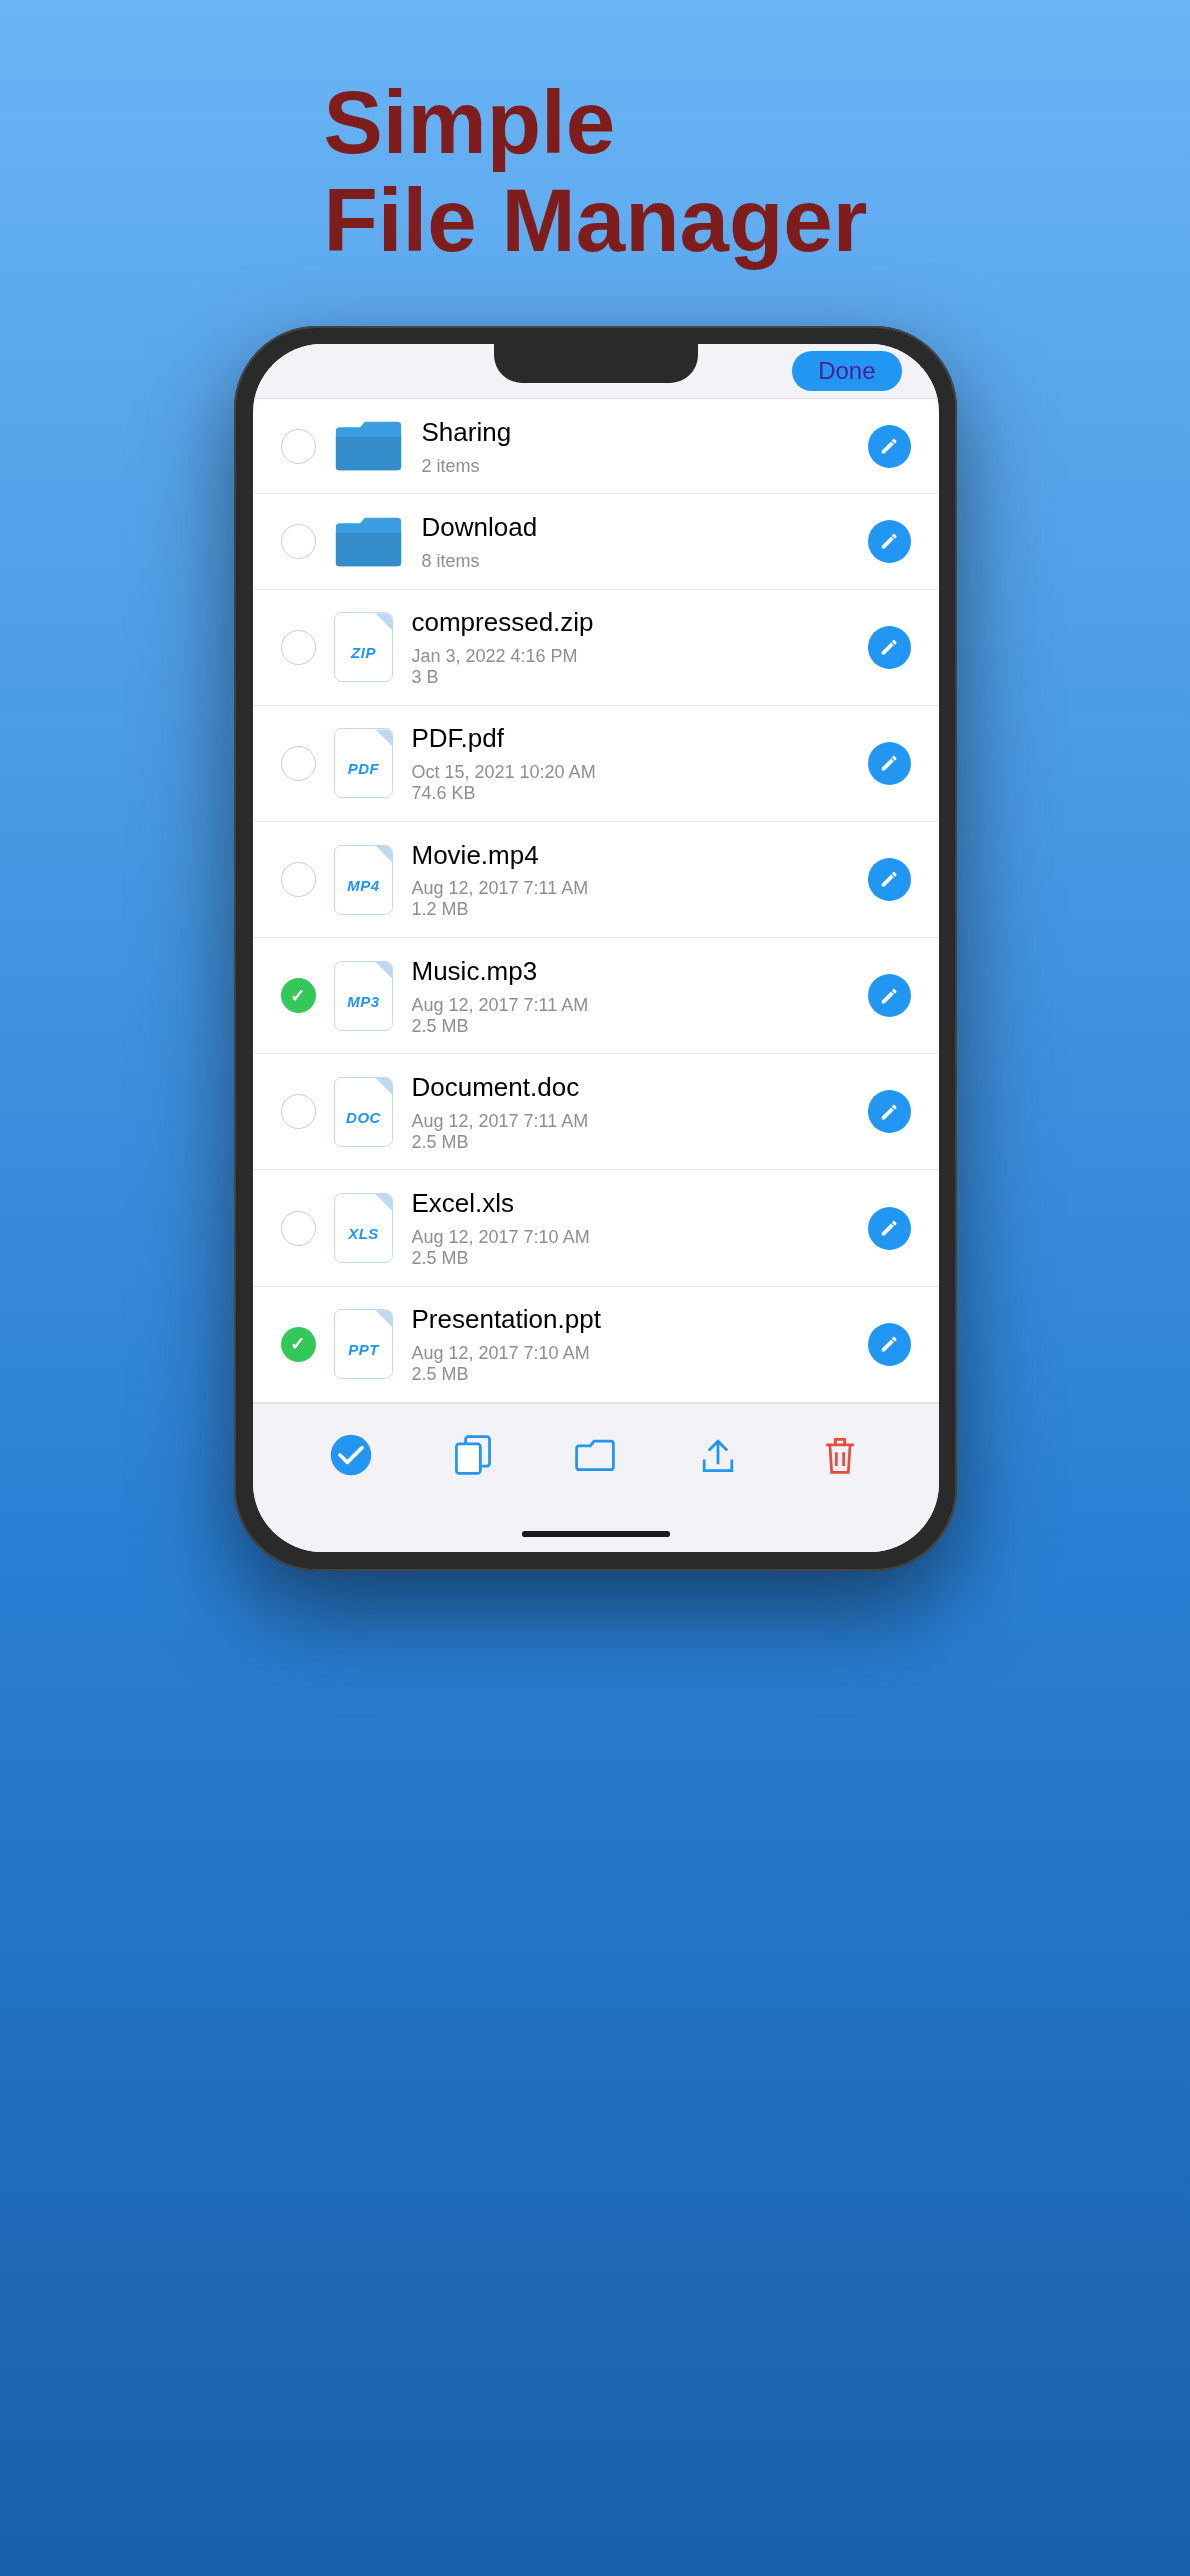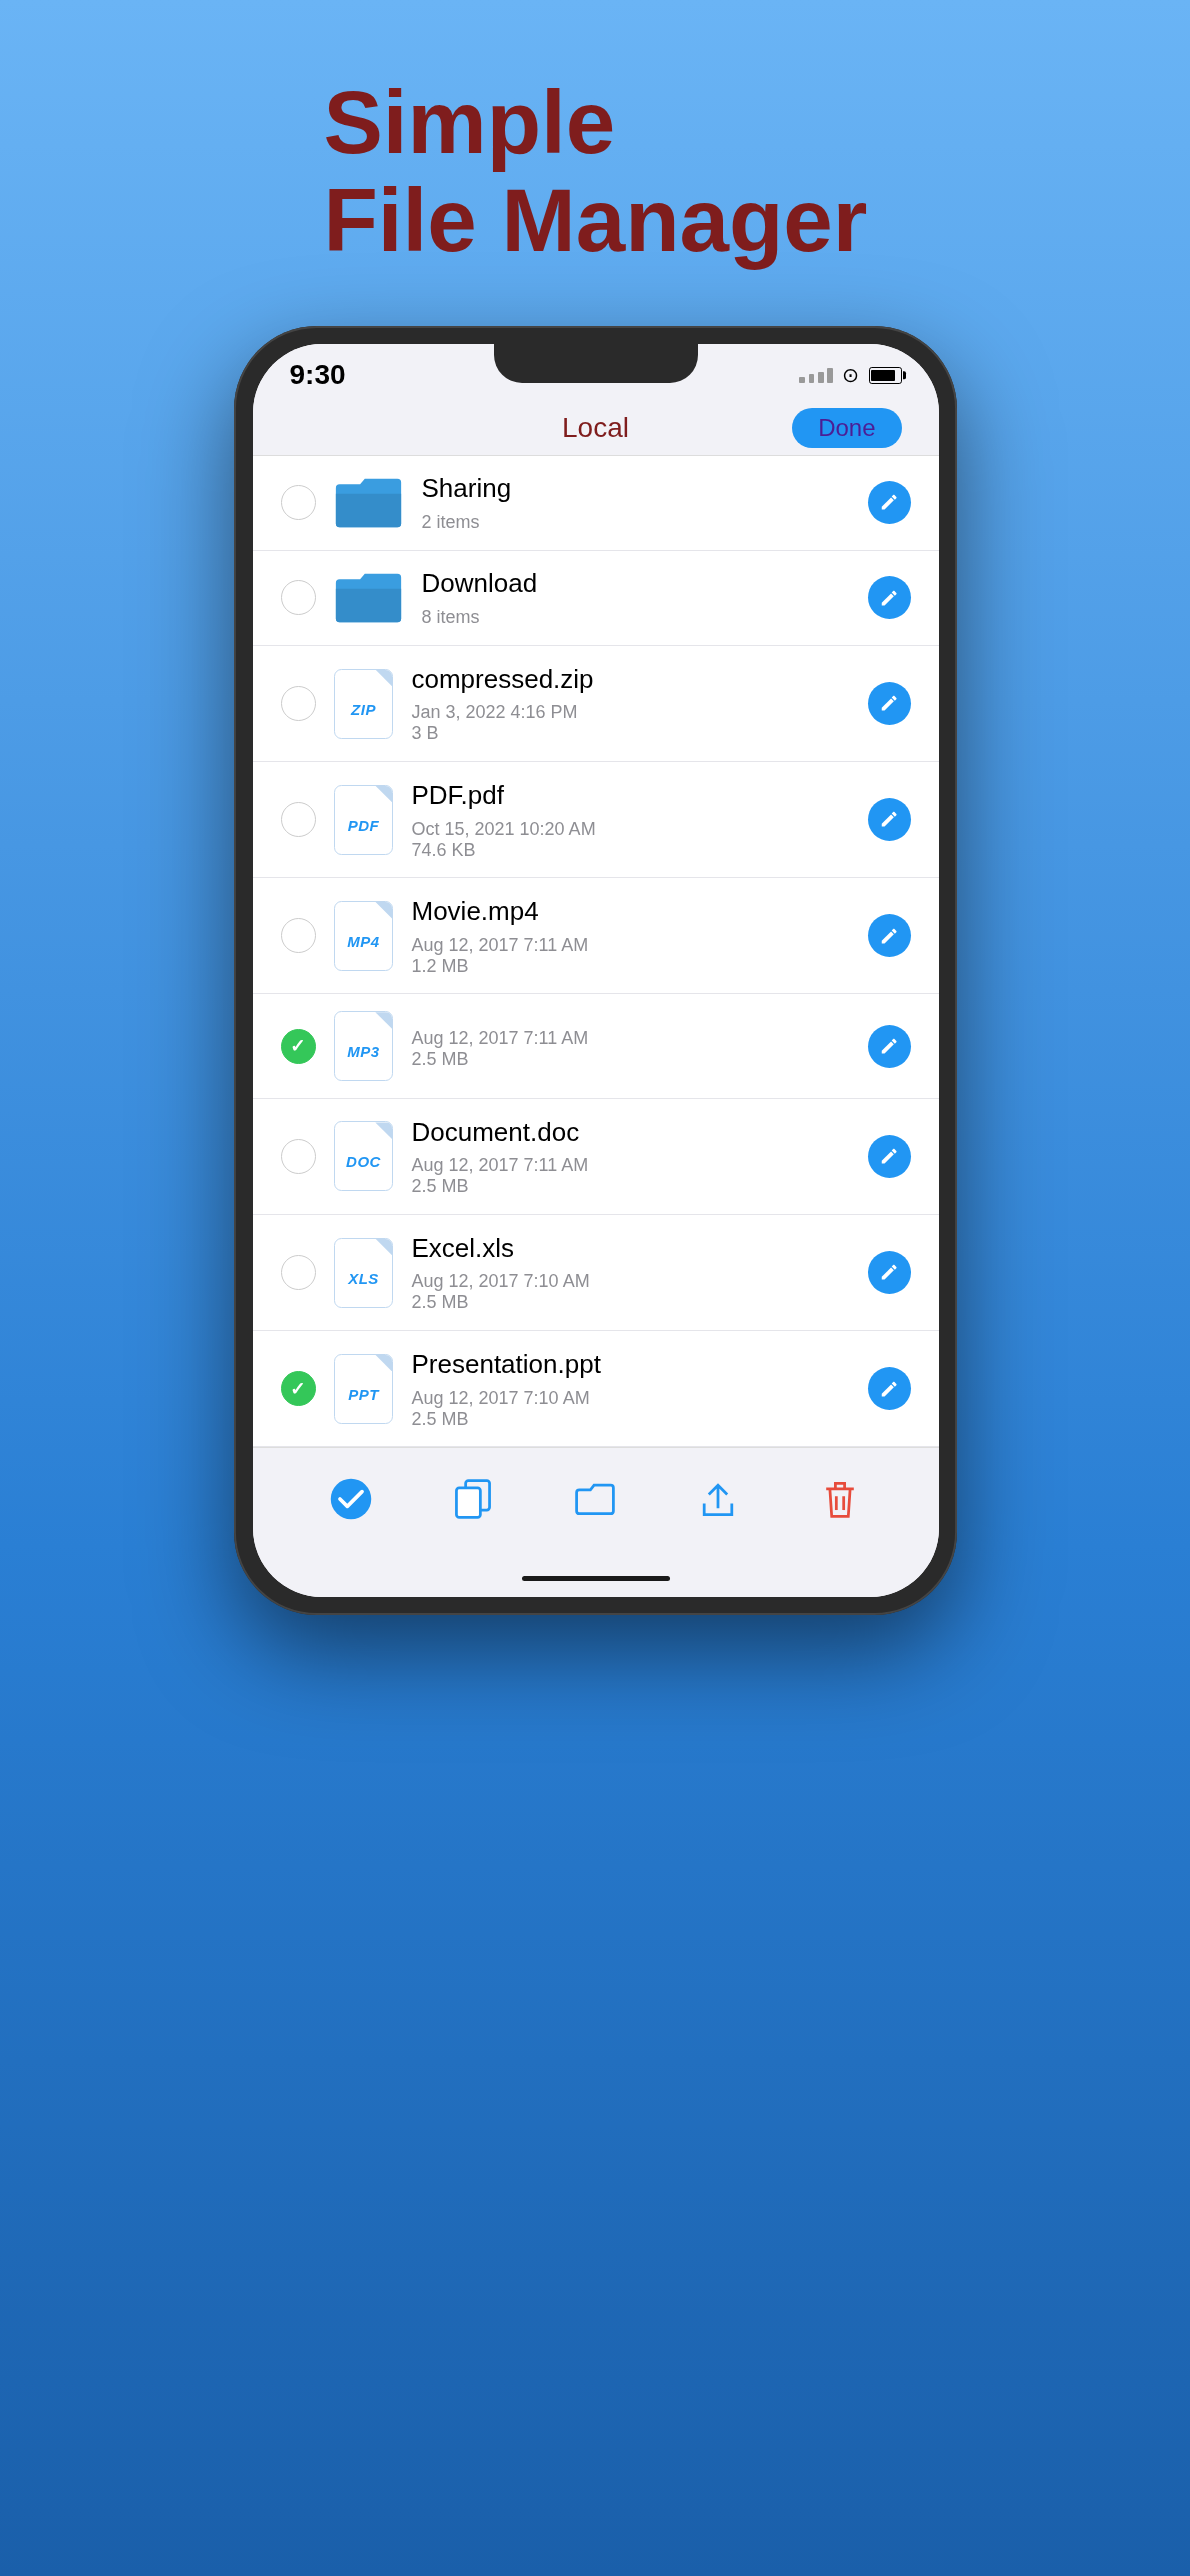--- a/index.html
+++ b/index.html
@@ -309,35 +309,20 @@
   </style>
 </head>
 <body>
 
 <div class="app-title">Simple<br>File Manager</div>
 
 <div class="phone">
   <div class="phone-inner">
     <div class="notch"></div>
 
-    <div class="status-bar">
-      <span class="status-time">9:30</span>
-      <div class="status-icons">
-        <div class="signal-dots">
-          <span></span>
-            <span></span>
-            <span></span>
-            <span></span>
-        </div>
-        <span style="font-size:20.4px;">⊙</span>
-        <div class="battery-icon">
-          <div class="battery-fill"></div>
-        </div>
-      </div>
-    </div>
 
     <div class="nav-bar">
       <span class="nav-title">Local</span>
       <button class="done-button">Done</button>
     </div>
 
     <div class="file-list" id="file-list">
         <div class="file-item">
           <div class="checkbox"></div>
           <div class="folder-icon">
@@ -421,20 +406,21 @@
               <path d="M18.7 5.3L16.7 3.3C16.3 2.9 15.7 2.9 15.3 3.3L13.7 4.9L17.1 8.3L18.7 6.7C19.1 6.3 19.1 5.7 18.7 5.3Z" fill="white"></path>
             </svg>
           </div>
         </div>
         <div class="file-item">
           <div class="checkbox checked"></div>
           <div class="file-icon-wrap">
             <span class="file-type-label">MP3</span>
           </div>
           <div class="file-info">
+            <div class="file-name">Music.mp3</div>
             <div class="file-meta">Aug 12, 2017 7:11 AM<br>2.5 MB</div>
           </div>
           <div class="edit-btn">
             <svg viewBox="0 0 22 22">
               <path d="M3 16L3 19L6 19L16 9L13 6L3 16Z" fill="white"></path>
               <path d="M18.7 5.3L16.7 3.3C16.3 2.9 15.7 2.9 15.3 3.3L13.7 4.9L17.1 8.3L18.7 6.7C19.1 6.3 19.1 5.7 18.7 5.3Z" fill="white"></path>
             </svg>
           </div>
         </div>
         <div class="file-item">

